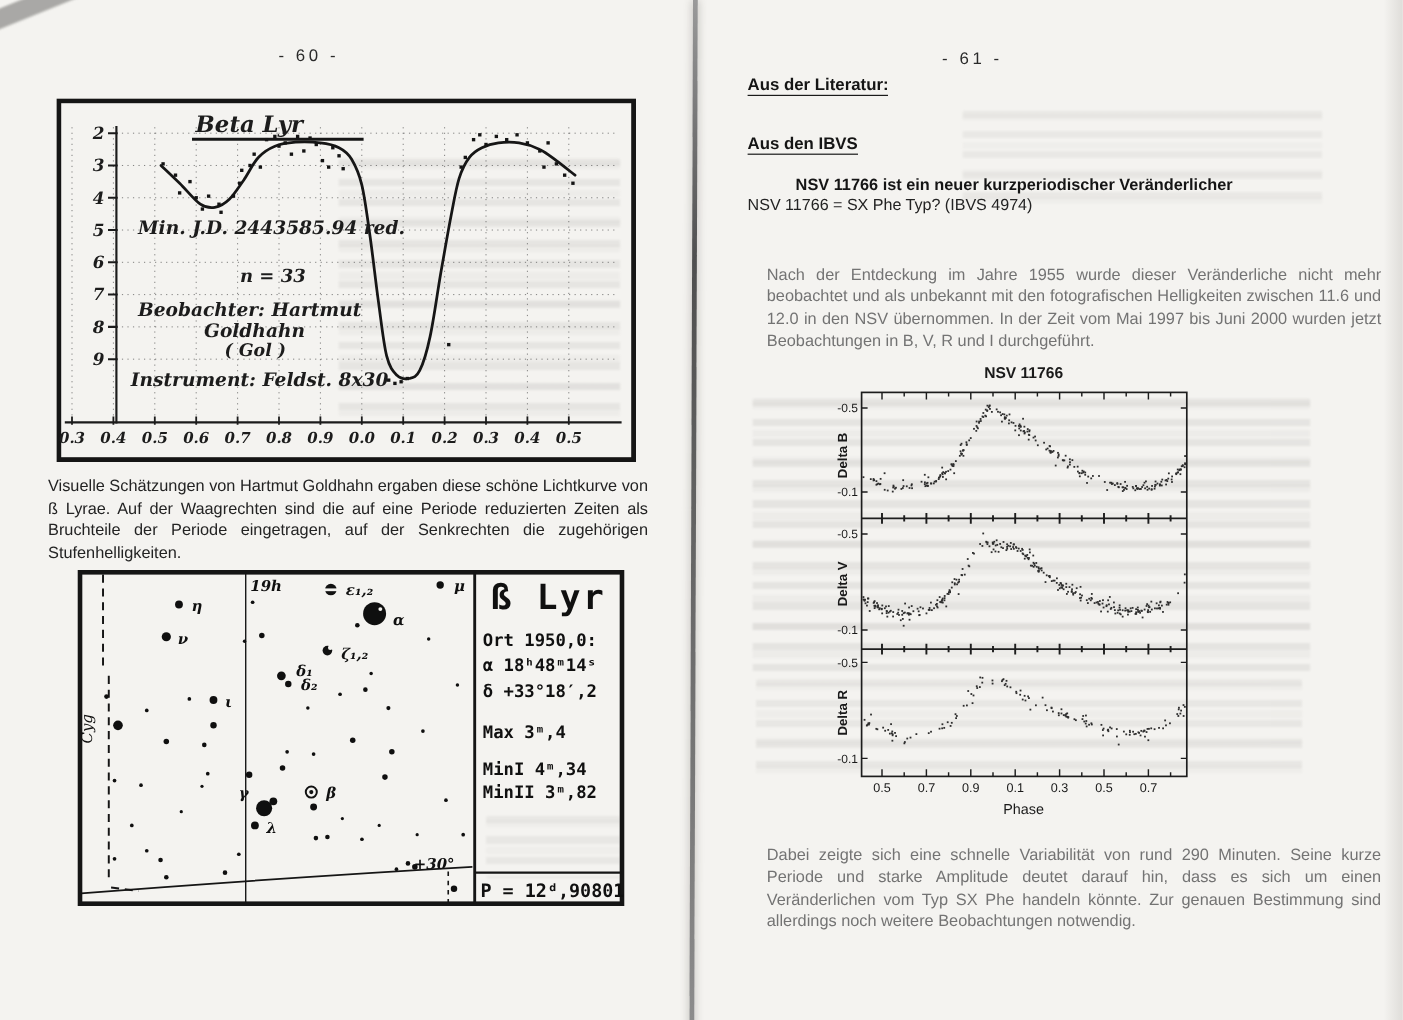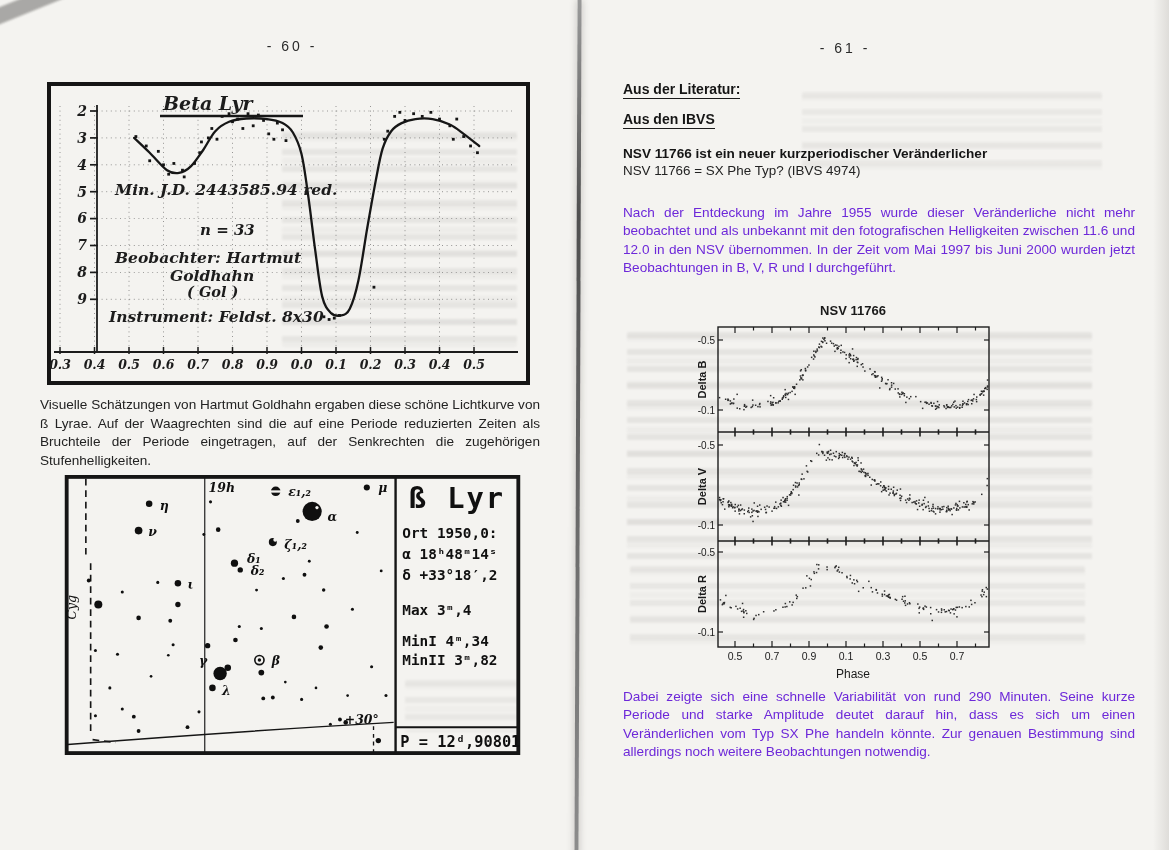--- a/index.html
+++ b/index.html
@@ -8,33 +8,33 @@
   .page{position:absolute;top:0;height:850px;}
   .page-left{left:0;width:577px;}
   .page-right{left:582px;width:587px;}
   .binding{position:absolute;left:576px;top:0;width:4px;height:860px;
            background:linear-gradient(to bottom,#9a9a9a,#4f4f4f 25%,#6a6a6a 60%,#8d8d8d);
            box-shadow:0 0 7px rgba(60,55,50,.35);transform:rotate(.2deg);}
   .edge-right{position:absolute;right:0;top:0;width:16px;height:100%;
            background:linear-gradient(to right,rgba(0,0,0,0),rgba(110,105,98,.16));}
   .artifact-corner{position:absolute;top:-7px;left:-14px;width:100px;height:16px;background:#6d6c6a;
            transform:rotate(-22deg);opacity:.55;border-radius:3px;filter:blur(1px);}
-  .pageno{position:absolute;width:120px;text-align:center;font-size:14px;letter-spacing:3px;color:#2a2a2a;}
+  .pageno{position:absolute;width:120px;font-size:14px;letter-spacing:3px;color:#2a2a2a;}
   .ghost{position:absolute;opacity:.5;filter:blur(.8px);border-radius:2px;pointer-events:none;
      background:
        repeating-linear-gradient(to bottom, rgba(138,136,132,.30) 0 6px, rgba(0,0,0,0) 6px 17px),
        repeating-linear-gradient(to bottom, rgba(0,0,0,0) 0 3px, rgba(138,136,132,.14) 3px 9px, rgba(0,0,0,0) 9px 23px);}
   figure{margin:0;position:absolute;}
   .lc-box{left:47px;top:82px;width:483px;height:303px;}
   .sc-box{left:55px;top:475px;width:475px;height:280px;}
   .lc-box svg,.sc-box svg,.nsv-wrap svg{position:relative;display:block;width:100%;height:100%;}
   .caption{position:absolute;left:40px;top:396px;width:500px;font-size:13.6px;line-height:18.6px;
            text-align:justify;margin:0;color:#232323;}
   .para{position:absolute;left:41px;width:512px;font-size:13.6px;line-height:18.3px;
-        text-align:justify;margin:0;color:#6d28d9;}
+        text-align:justify;margin:16px;color:#737373;}
   .hline{font-weight:bold;color:#151515;position:absolute;left:41px;font-size:14px;}
   .ul{border-bottom:1.8px solid #1a1a1a;padding-bottom:1px;display:inline-block;}
   .idline{position:absolute;left:41px;font-size:13.4px;color:#232323;}
   .nsv-wrap{position:absolute;left:115px;top:298px;width:300px;height:392px;}
   
   .hand{font-family:"DejaVu Serif",serif;font-style:italic;font-weight:bold;fill:#1c1c1c;}
   .scglyph{font-family:"DejaVu Serif",serif;font-style:italic;fill:#101010;}
   .mono{font-family:"DejaVu Sans Mono","DejaVu Sans",monospace;font-weight:bold;fill:#101010;}
   .sans{fill:#1a1a1a;font-family:"Liberation Sans",sans-serif;}
 </style>
@@ -295,27 +295,27 @@
     </figure>
   </div>
 
   <div class="page page-right">
     <div class="pageno" style="left:203px;top:40px;">- 61 -</div>
 
     <div class="ghost" style="left:220px;top:92px;width:300px;height:80px;opacity:.32;"></div>
     <div class="ghost" style="left:45px;top:332px;width:465px;height:228px;opacity:.45;"></div>
     <div class="ghost" style="left:48px;top:566px;width:455px;height:84px;opacity:.38;"></div>
 
-    <div class="hline" style="top:81px;">
+    <div class="hline" style="top:62px;">
       <span class="ul">Aus der Literatur:</span>
     </div>
     <div class="hline" style="top:111px;">
       <span class="ul">Aus den IBVS</span>
     </div>
-    <div class="hline" style="top:146px;font-size:13.6px;">NSV 11766 ist ein neuer kurzperiodischer Veränderlicher</div>
+    <div class="hline" style="top:146px;font-size:13.6px;margin-left:40px;">NSV 11766 ist ein neuer kurzperiodischer Veränderlicher</div>
     <div class="idline" style="top:163px;">NSV 11766 = SX Phe Typ? (IBVS 4974)</div>
 
     <p class="para" style="top:204px;">Nach der Entdeckung im Jahre 1955 wurde dieser Veränderliche nicht mehr beobachtet und als unbekannt mit den fotografischen Helligkeiten zwischen 11.6 und 12.0 in den NSV übernommen. In der Zeit vom Mai 1997 bis Juni 2000 wurden jetzt Beobachtungen in B, V, R und I durchgeführt.</p>
 
     <div class="nsv-wrap">
       <svg id="nsv-svg" viewBox="0 0 300 392">
         <text x="156" y="17" text-anchor="middle" font-size="13" font-weight="bold" class="sans">NSV 11766</text>
         <g id="nsv-body">
             <rect x="21" y="29" width="271" height="320" fill="none" stroke="#1d1d1d" stroke-width="1.4"></rect>
             <line x1="21" y1="134" x2="292" y2="134" stroke="#1d1d1d" stroke-width="1.4"></line>

